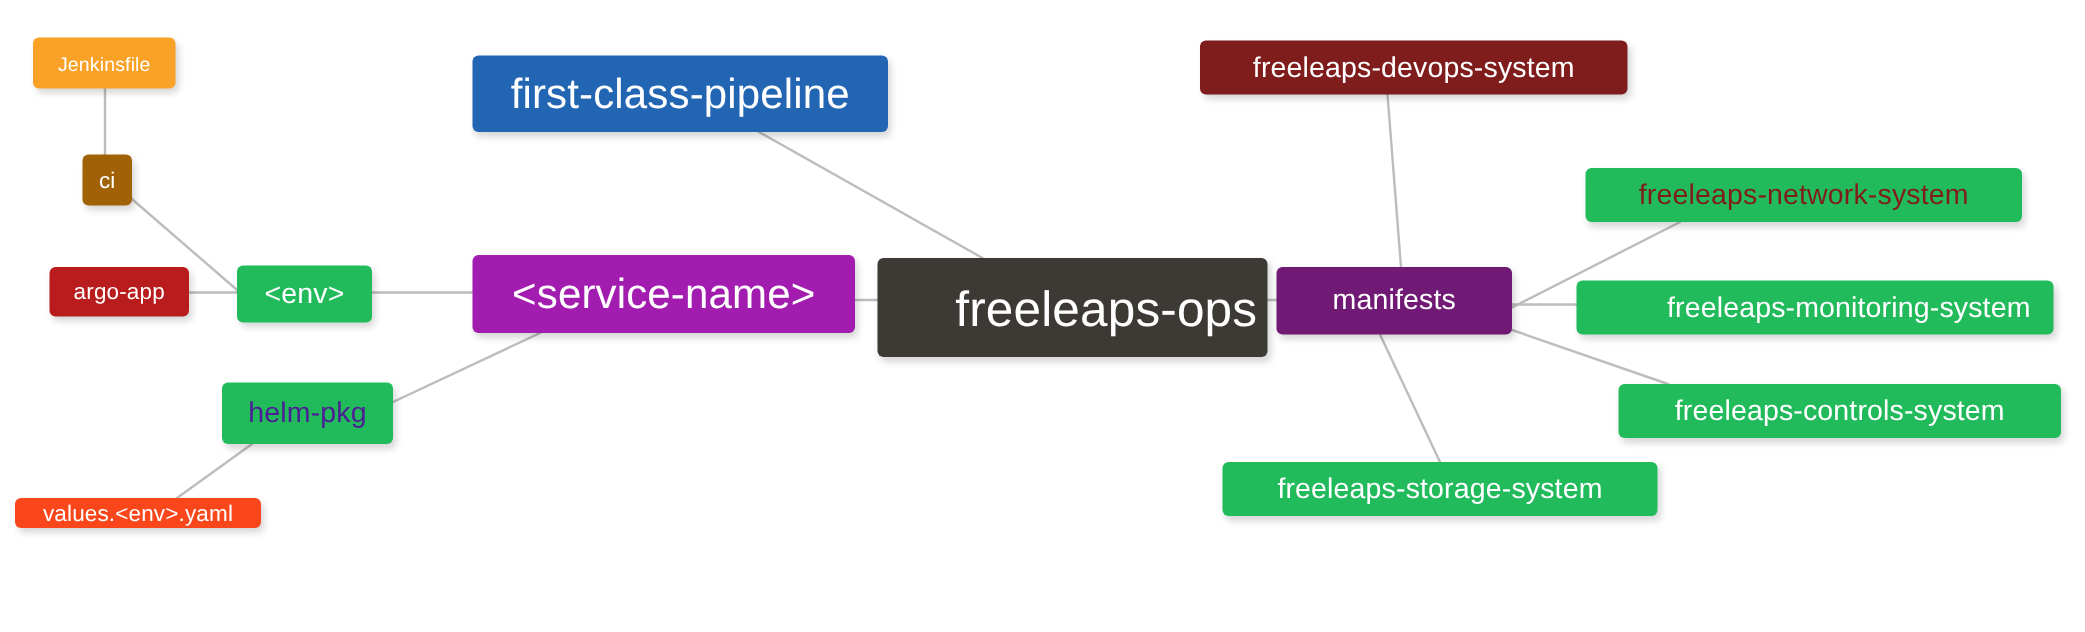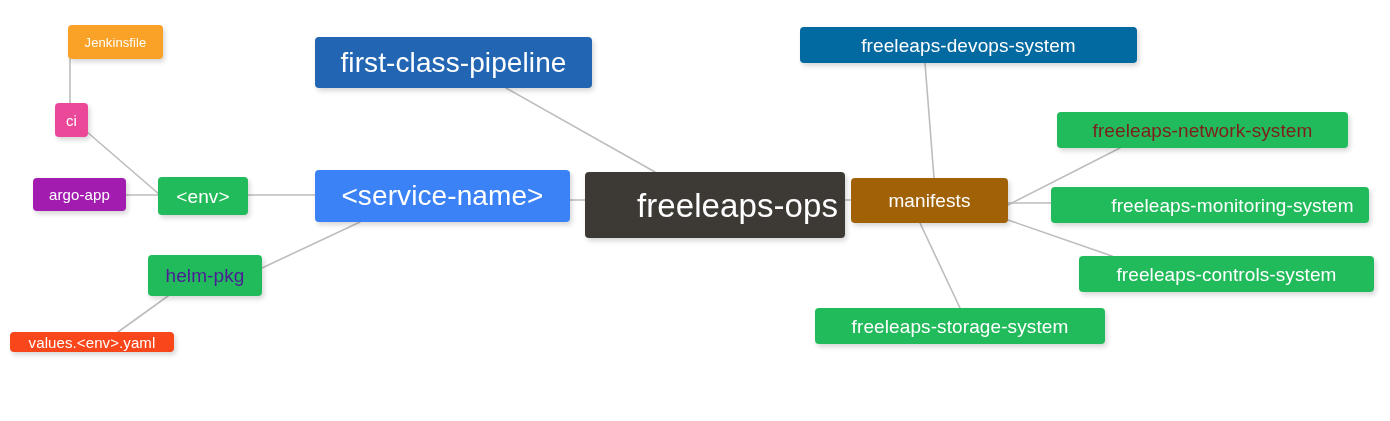--- a/index.html
+++ b/index.html
@@ -44,21 +44,21 @@
     display: block;
     line-height: 1;
     padding: 0 2px;
   }
   
   .sz-root   { font-size: 33px; }
   .sz-big    { font-size: 28px; }
   .sz-mid    { font-size: 19px; }
   .sz-sm     { font-size: 19px; }
   .sz-xs     { font-size: 15px; }
-  .sz-tiny   { font-size: 13px; margin-left: 46px; }
+  .sz-tiny   { font-size: 13px; }
 </style>
 </head>
 <body>
 
 <div id="canvas" style="width: 1390px; height: 421px; background: rgb(255, 255, 255);">
   <svg id="edges" viewBox="0 0 1390 421" width="1390" height="421" xmlns="http://www.w3.org/2000/svg" aria-hidden="true">
       <path d="M 70,59 L 70,103" fill="none" stroke="#bdbdbd" stroke-width="1.6" stroke-linecap="round"></path>
       <path d="M 86,131 L 160,195" fill="none" stroke="#bdbdbd" stroke-width="1.6" stroke-linecap="round"></path>
       <path d="M 126,195 L 158,195" fill="none" stroke="#bdbdbd" stroke-width="1.6" stroke-linecap="round"></path>
       <path d="M 248,195 L 315,195" fill="none" stroke="#bdbdbd" stroke-width="1.6" stroke-linecap="round"></path>
@@ -70,48 +70,48 @@
       <path d="M 934,178 L 925,63" fill="none" stroke="#bdbdbd" stroke-width="1.6" stroke-linecap="round"></path>
       <path d="M 1008,205 L 1120,148" fill="none" stroke="#bdbdbd" stroke-width="1.6" stroke-linecap="round"></path>
       <path d="M 1008,203 L 1051,203" fill="none" stroke="#bdbdbd" stroke-width="1.6" stroke-linecap="round"></path>
       <path d="M 1008,220 L 1112,256" fill="none" stroke="#bdbdbd" stroke-width="1.6" stroke-linecap="round"></path>
       <path d="M 920,223 L 960,308" fill="none" stroke="#bdbdbd" stroke-width="1.6" stroke-linecap="round"></path>
     </svg>
   <div id="nodes">
       <div class="node sz-tiny" style="left: 22px; top: 25px; width: 95px; height: 34px; background: rgb(249, 162, 39); color: rgb(255, 255, 255);">
         <span class="node-label">Jenkinsfile</span>
       </div>
-      <div class="node sz-xs" style="left: 55px; top: 103px; width: 33px; height: 34px; background: #ec4899; color: rgb(255, 255, 255);">
+      <div class="node sz-xs" style="left: 55px; top: 103px; width: 33px; height: 34px; background: #a16207; color: rgb(255, 255, 255);">
         <span class="node-label">ci</span>
       </div>
-      <div class="node sz-xs" style="left: 33px; top: 178px; width: 93px; height: 33px; background: #a21caf; color: rgb(255, 255, 255); text-align: center;">
+      <div class="node sz-xs" style="left: 33px; top: 178px; width: 93px; height: 33px; background: #b91c1c; color: rgb(255, 255, 255); text-align: center;">
         <span class="node-label">argo-app</span>
       </div>
       <div class="node sz-mid" style="left: 158px; top: 177px; width: 90px; height: 38px; background: rgb(34, 187, 92); color: rgb(255, 255, 255);">
         <span class="node-label">&lt;env&gt;</span>
       </div>
       <div class="node sz-mid" style="left: 148px; top: 255px; width: 114px; height: 41px; background: rgb(34, 187, 92); color: #4c1d95;">
         <span class="node-label">helm-pkg</span>
       </div>
       <div class="node sz-xs" style="left: 10px; top: 332px; width: 164px; height: 20px; background: rgb(249, 70, 27); color: rgb(255, 255, 255);">
         <span class="node-label">values.&lt;env&gt;.yaml</span>
       </div>
       <div class="node sz-big" style="left: 315px; top: 37px; width: 277px; height: 51px; background: rgb(34, 102, 179); color: rgb(255, 255, 255);">
         <span class="node-label">first-class-pipeline</span>
       </div>
-      <div class="node sz-big" style="left: 315px; top: 170px; width: 255px; height: 52px; background: #3b82f6; color: rgb(255, 255, 255);">
+      <div class="node sz-big" style="left: 315px; top: 170px; width: 255px; height: 52px; background: #a21caf; color: rgb(255, 255, 255);">
         <span class="node-label">&lt;service-name&gt;</span>
       </div>
       <div class="node sz-root" style="left: 585px; top: 172px; width: 260px; height: 66px; background: rgb(61, 58, 54); color: rgb(255, 255, 255); padding-left: 45px;">
         <span class="node-label">freeleaps-ops</span>
       </div>
-      <div class="node sz-mid" style="left: 851px; top: 178px; width: 157px; height: 45px; background: #a16207; color: rgb(255, 255, 255);">
+      <div class="node sz-mid" style="left: 851px; top: 178px; width: 157px; height: 45px; background: #701a75; color: rgb(255, 255, 255);">
         <span class="node-label">manifests</span>
       </div>
-      <div class="node sz-sm" style="left: 800px; top: 27px; width: 337px; height: 36px; background: #0369a1; color: rgb(255, 255, 255);">
+      <div class="node sz-sm" style="left: 800px; top: 27px; width: 285px; height: 36px; background: #7f1d1d; color: rgb(255, 255, 255);">
         <span class="node-label">freeleaps-devops-system</span>
       </div>
       <div class="node sz-sm" style="left: 1057px; top: 112px; width: 291px; height: 36px; background: rgb(34, 187, 92); color: #7f1d1d;">
         <span class="node-label">freeleaps-network-system</span>
       </div>
       <div class="node sz-sm" style="left: 1051px; top: 187px; width: 318px; height: 36px; background: rgb(34, 187, 92); color: rgb(255, 255, 255); padding-left: 45px;">
         <span class="node-label">freeleaps-monitoring-system</span>
       </div>
       <div class="node sz-sm" style="left: 1060px; top: 256px; width: 295px; height: 36px; background: rgb(34, 187, 92); color: rgb(255, 255, 255); margin-left: 19px;">
         <span class="node-label">freeleaps-controls-system</span>

